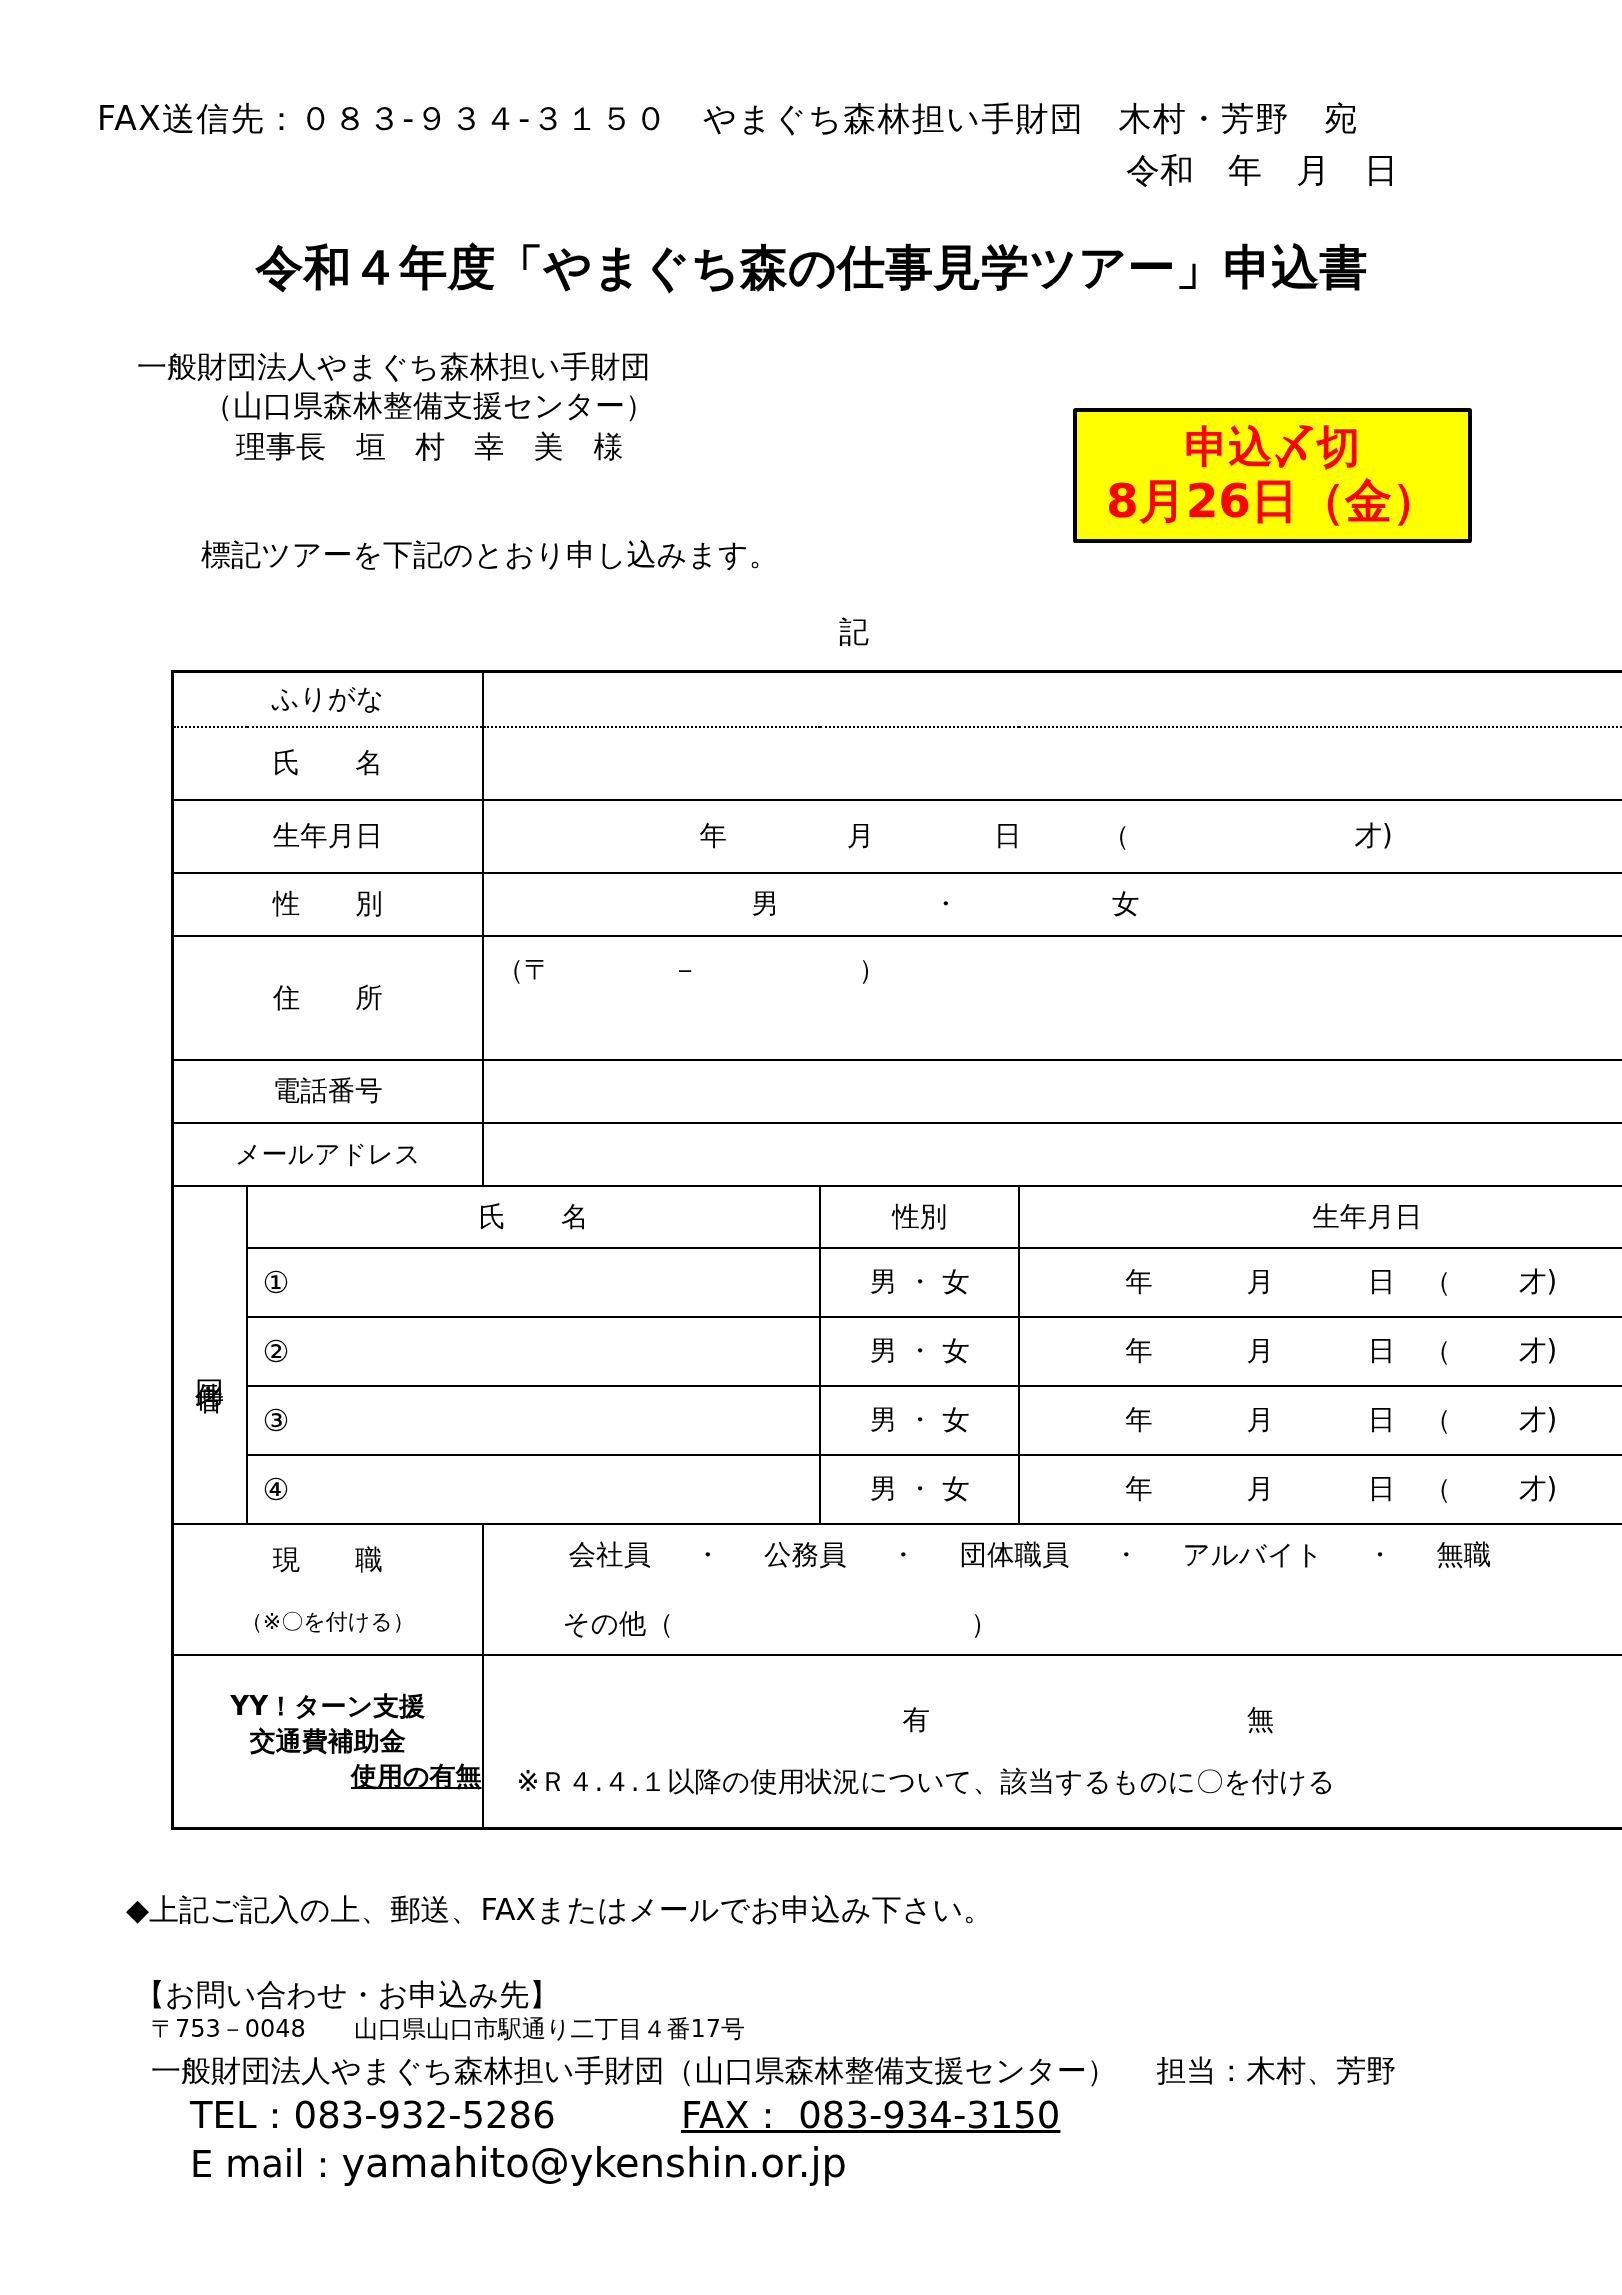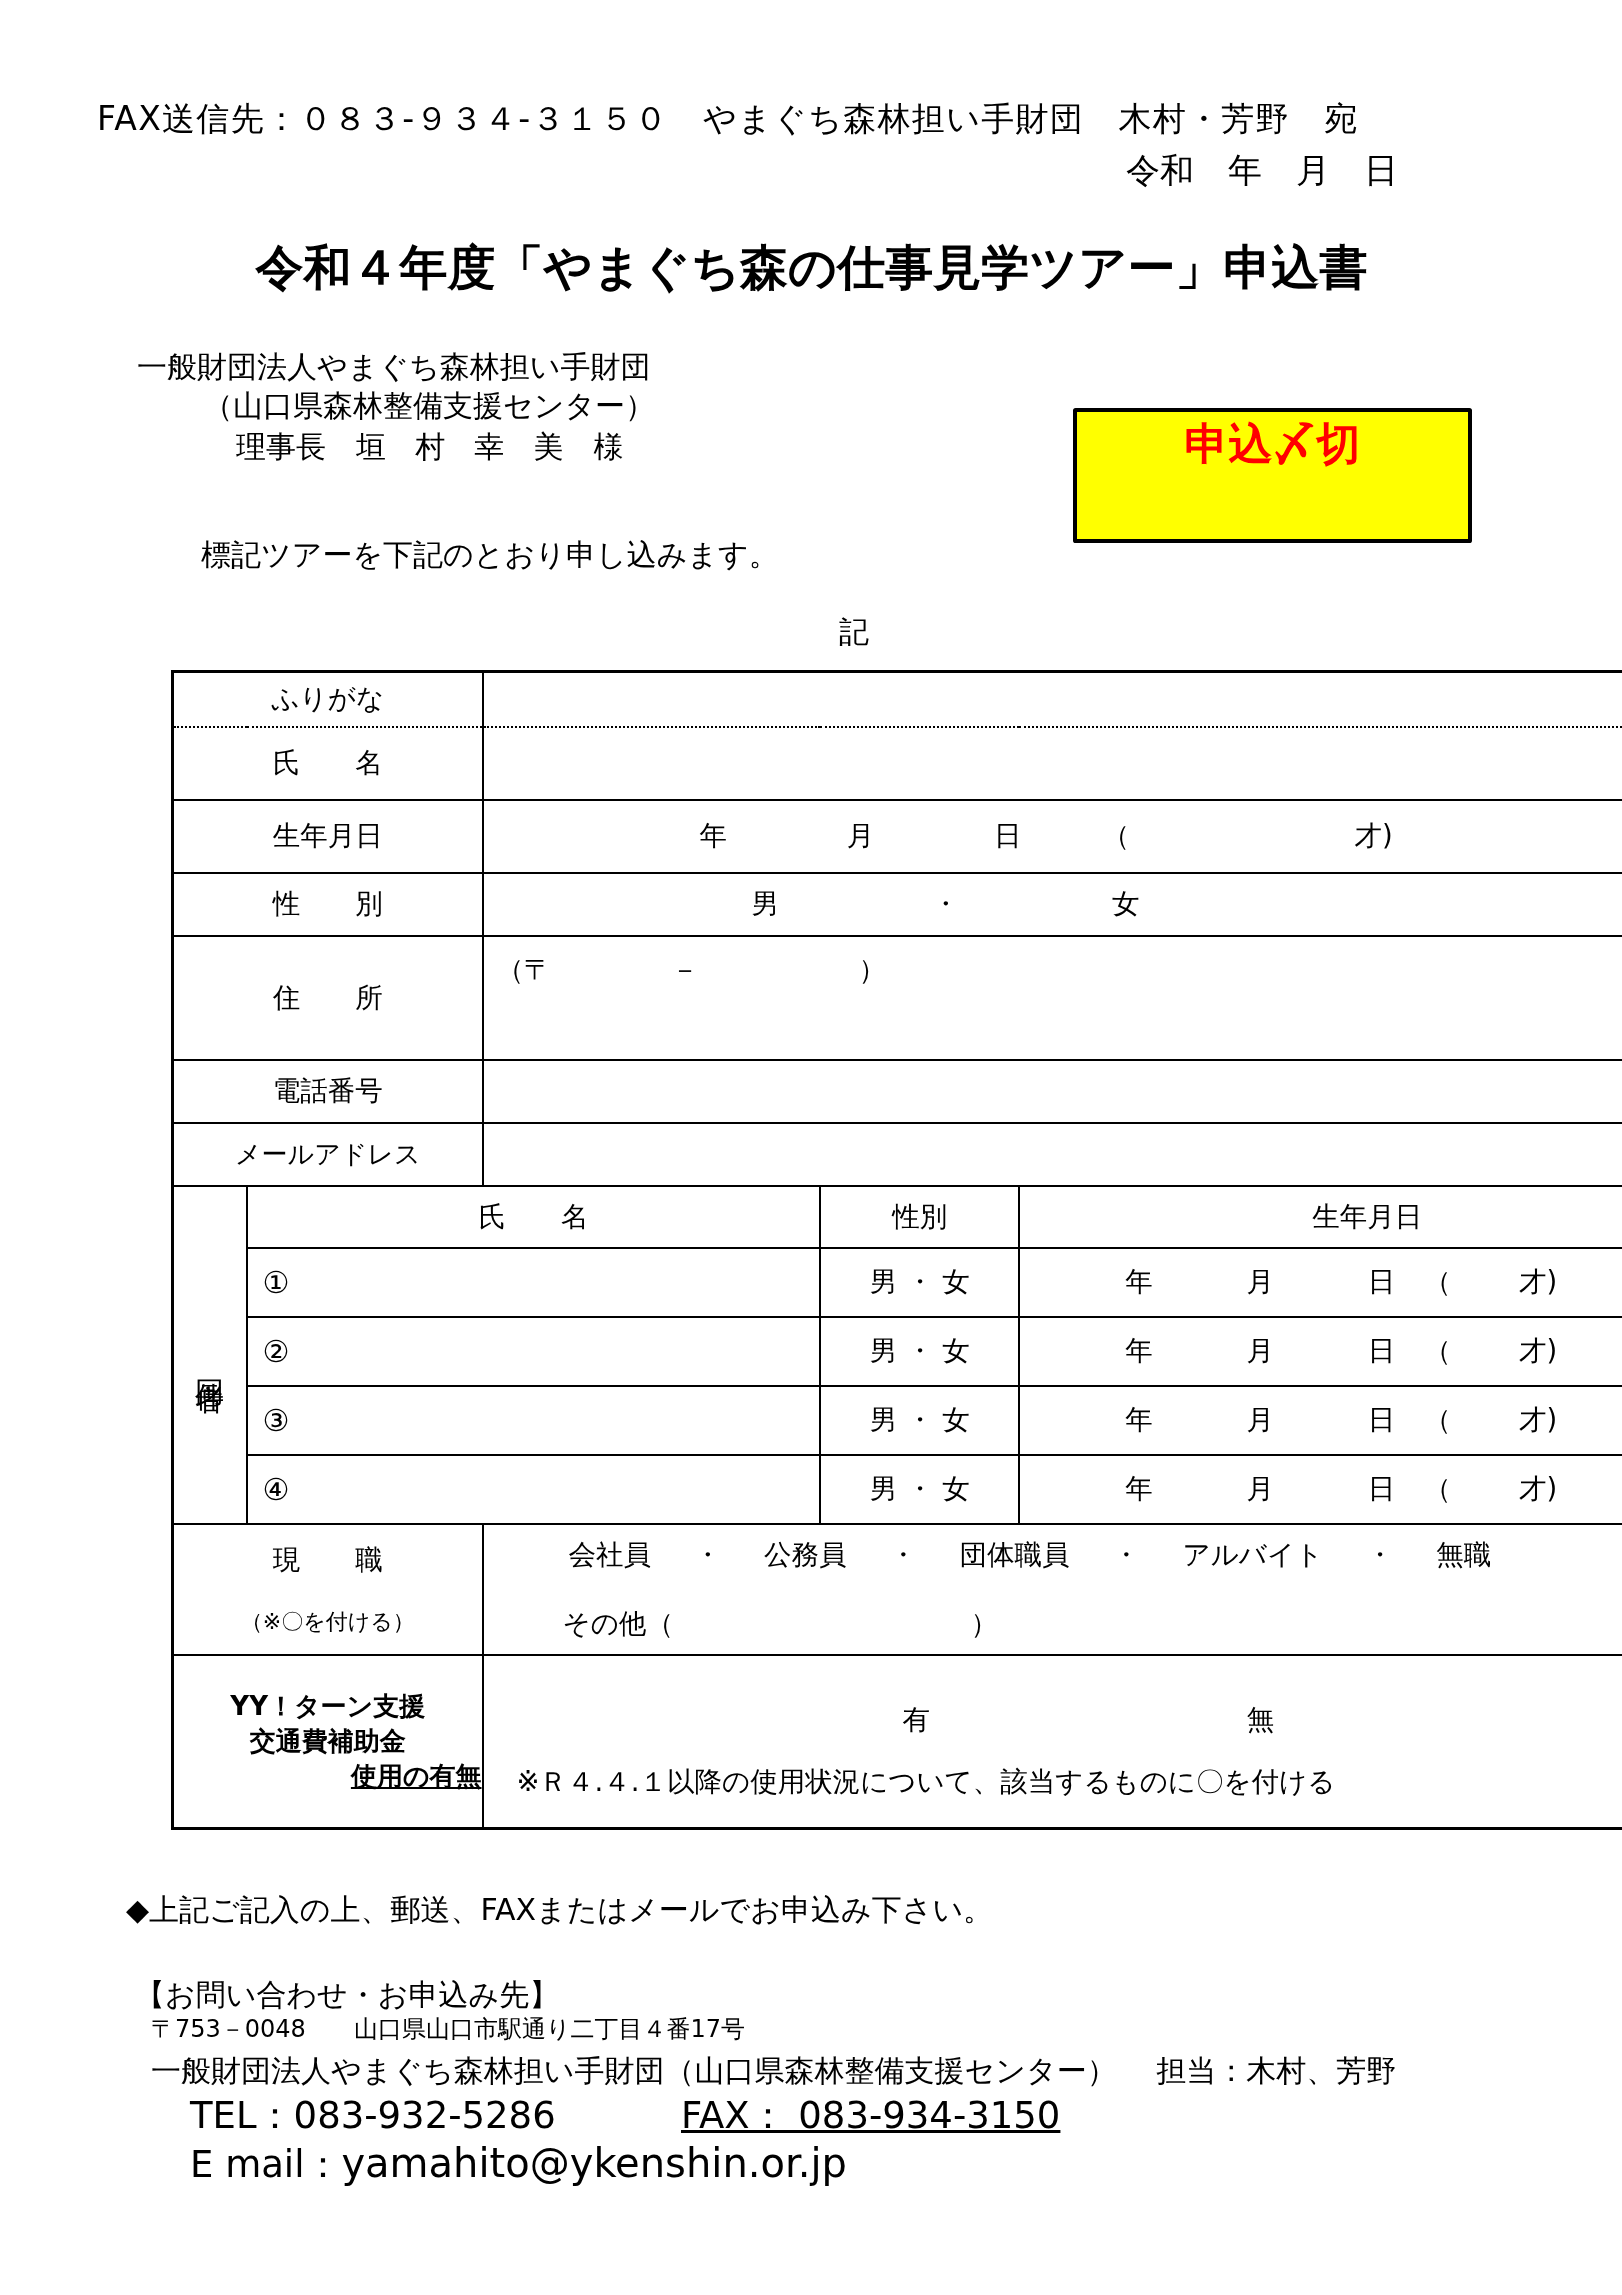--- a/index.html
+++ b/index.html
@@ -12,21 +12,21 @@
   .date-line { left: 1126px; top: 148px; font-size: 34px; word-spacing: 46px; }
   .title { left: 0; width: 1623px; text-align: center; top: 236px; font-size: 48px; font-weight: bold; }
   .addr1 { left: 137px; top: 347px; font-size: 30px; }
   .addr2 { left: 203px; top: 386px; font-size: 30px; }
   .addr3 { left: 236px; top: 427px; font-size: 30px; word-spacing: 19.6px; text-align: right; }
   .deadline {
     left: 1073px; top: 408px; width: 399px; height: 135px;
     background: #ffff00; border: 4.6px solid #000; border-radius: 2.6px;
     color: #ff0000; font-weight: bold; text-align: center; box-sizing: border-box;
   }
-  .deadline .l1 { font-size: 44px; line-height: 52px; margin-top: 9.2px; font-family: Liberation Mono, monospace; }
+  .deadline .l1 { font-size: 44px; line-height: 52px; margin-top: 9.2px; }
   .deadline .l2 { font-size: 47px; line-height: 55px; }
   .intro { left: 201px; top: 535px; font-size: 30px; }
   .ki { left: 839px; top: 612px; font-size: 30px; }
 
   table.form {
     position: absolute; left: 171px; top: 670px; width: 1546px;
     border-collapse: collapse; border: 3.3px solid #000;
     font-size: 27.5px;
   }
   table.form td { border: 2px solid #000; padding: 0; vertical-align: middle; }
@@ -54,20 +54,21 @@
 <div class="abs fax-line">FAX送信先：０８３-９３４-３１５０　やまぐち森林担い手財団　木村・芳野　宛</div>
 <div class="abs date-line">令和　年　月　日</div>
 <div class="abs title">令和４年度「やまぐち森の仕事見学ツアー」申込書</div>
 
 <div class="abs addr1">一般財団法人やまぐち森林担い手財団</div>
 <div class="abs addr2">（山口県森林整備支援センター）</div>
 <div class="abs addr3">理事長　垣 村 幸 美　様</div>
 
 <div class="abs deadline">
   <div class="l1">申込〆切</div>
+  <div class="l2">8月26日（金）</div>
 </div>
 
 <div class="abs intro">標記ツアーを下記のとおり申し込みます。</div>
 <div class="abs ki">記</div>
 
 <table class="form">
   <colgroup>
     <col style="width:63px">
       <col style="width:199px">
       <col style="width:288px">

